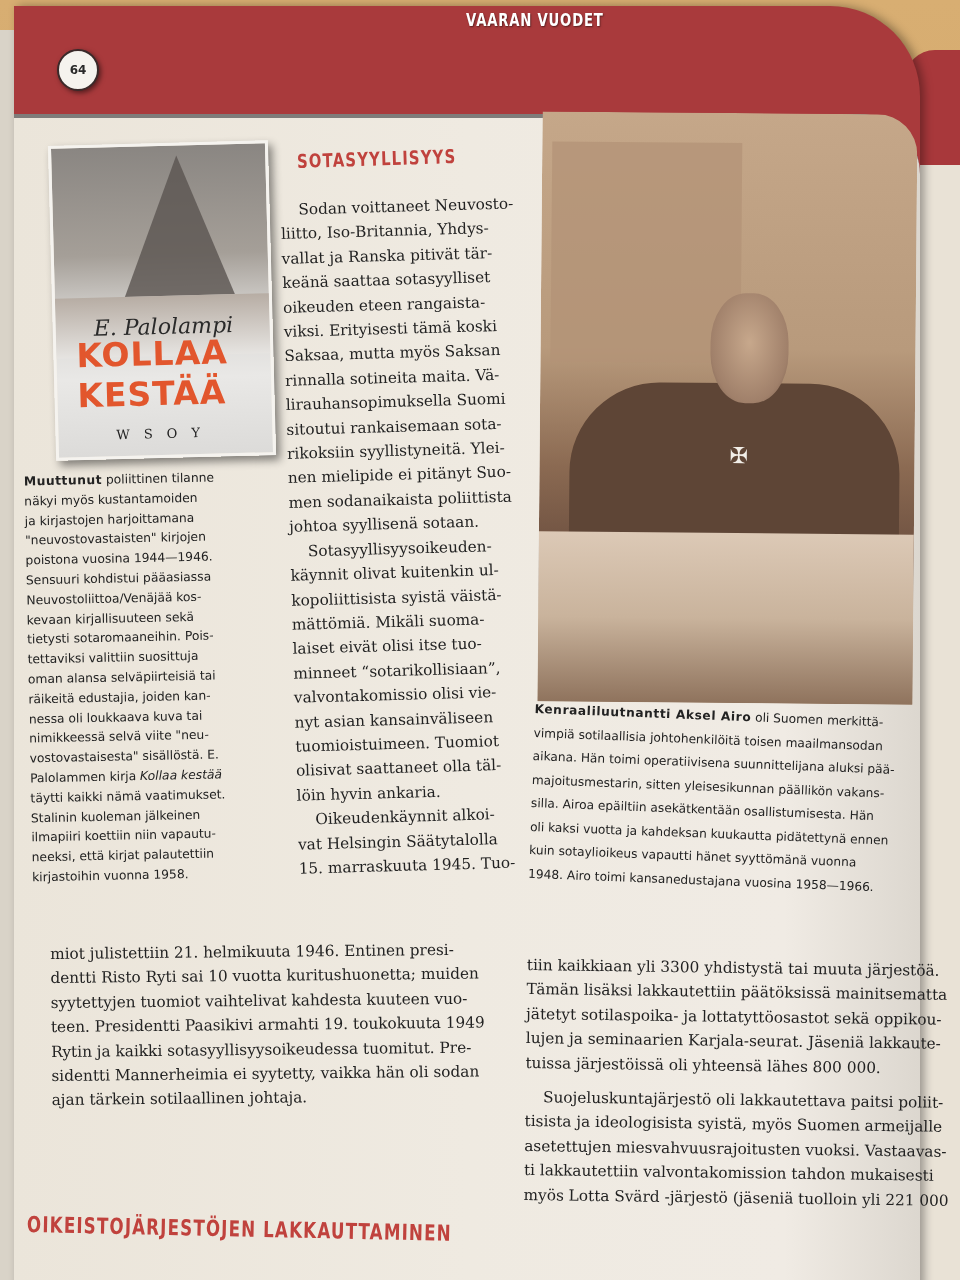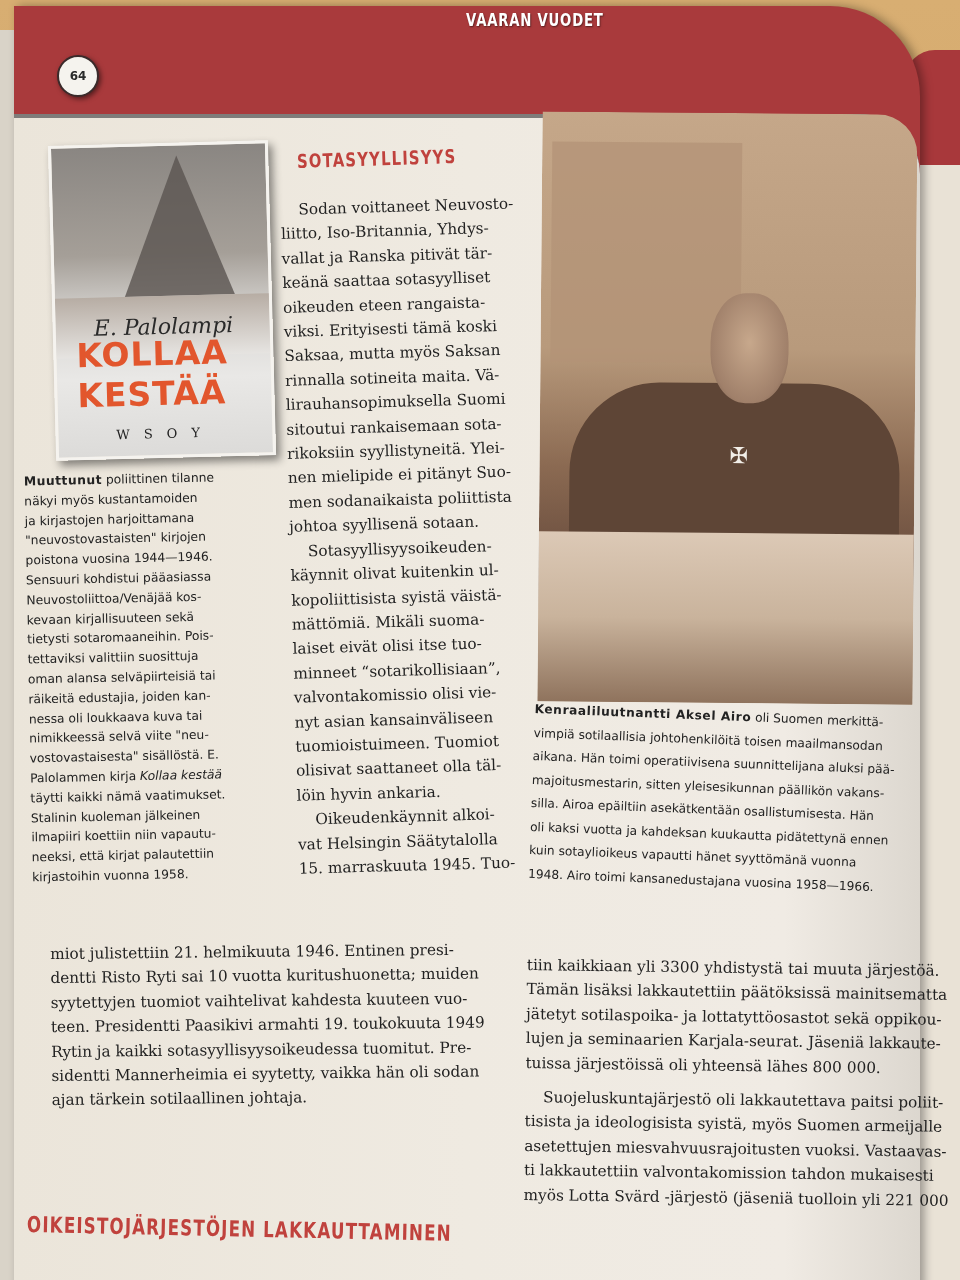--- a/index.html
+++ b/index.html
@@ -36,21 +36,21 @@
     border-top: 4px solid #7f7c7a;
   }
   .running-head {
     position: absolute; left: 452px; top: 4px;
     font-family: "DejaVu Sans", sans-serif; font-weight: bold;
     font-size: 17px; color: #fff; letter-spacing: 1px;
     transform: scaleX(0.78); transform-origin: left;
     text-shadow: 1px 1px 2px rgba(0,0,0,0.5);
   }
   .page-num {
-    position: absolute; left: 57px; top: 55px; width: 42px; height: 42px;
+    position: absolute; left: 57px; top: 49px; width: 42px; height: 42px;
     border-radius: 50%; background: #f5f3ee;
     border: 2px solid #3a2a2a;
     box-shadow: 2px 2px 5px rgba(0,0,0,0.5);
     font-family: "DejaVu Sans", sans-serif; font-size: 12px; font-weight: bold;
     color: #2a2a2a; display: flex; align-items: center; justify-content: center;
   }
   
   .cover {
     position: absolute; left: 52px; top: 143px; width: 220px; height: 315px;
     transform: rotate(-1.5deg);

